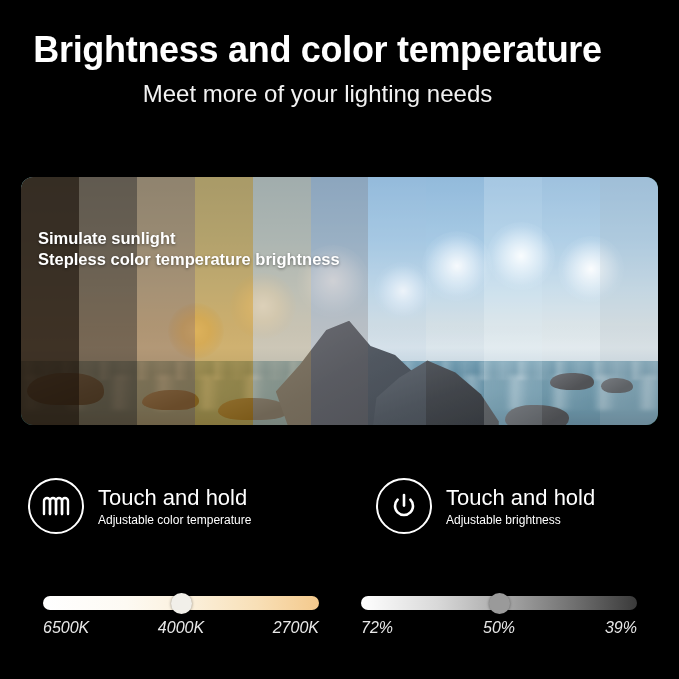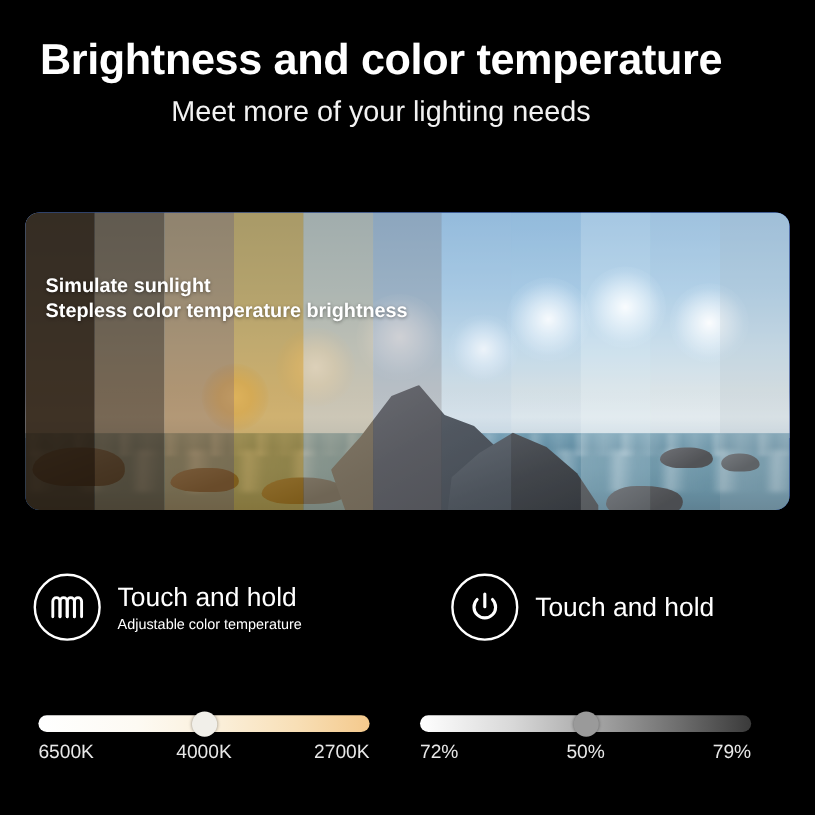--- a/index.html
+++ b/index.html
@@ -50,21 +50,21 @@
 
   
   .hero {
     position: absolute;
     left: 21px;
     top: 177px;
     width: 637px;
     height: 248px;
     border-radius: 12px;
     overflow: hidden;
-    background: #1d4ed8;
+    background: #14532d;
   }
   .hero-photo {
     position: absolute;
     inset: 0;
   }
   
   .sky {
     position: absolute;
     left: 0; top: 0; right: 0;
     height: 74%;
@@ -248,24 +248,25 @@
     font-weight: 400;
     color: #ffffff;
     line-height: 1.2;
     margin-top: 3px;
     white-space: nowrap;
   }
 
   
   .sliders {
     position: absolute;
-    left: 4px;
+    left: 15px;
     top: 596px;
     width: 622px;
     display: flex;
+    font-style: italic;
   }
   .slider-block { position: relative; }
   .slider-left  { margin-left: 28px; width: 288px; }
   .slider-right { margin-left: 42px; width: 288px; }
 
   .track {
     position: relative;
     height: 14px;
     border-radius: 7px;
   }
@@ -382,20 +383,21 @@
 
     <div class="feature feature-right">
       <div class="feat-icon">
         <svg width="28" height="28" viewBox="0 0 28 28" fill="none" stroke="#ffffff" stroke-width="2.6" stroke-linecap="round">
           <path d="M7.6 7.6 A9 9 0 1 0 20.4 7.6"></path>
           <line x1="14" y1="3" x2="14" y2="13.6"></line>
         </svg>
       </div>
       <div class="feat-text">
         <div class="feat-title">Touch and hold</div>
+        <div class="feat-sub">Adjustable brightness</div>
       </div>
     </div>
 
   </div>
 
   <div class="sliders">
 
     <div class="slider-block slider-left">
       <div class="track track-warm">
         <div class="knob knob-warm"></div>
@@ -407,19 +409,19 @@
       </div>
     </div>
 
     <div class="slider-block slider-right">
       <div class="track track-bright">
         <div class="knob knob-bright"></div>
       </div>
       <div class="scale">
         <span>72%</span>
         <span>50%</span>
-        <span>79%</span>
+        <span>39%</span>
       </div>
     </div>
 
   </div>
 
 </div>
 
 </body></html>

